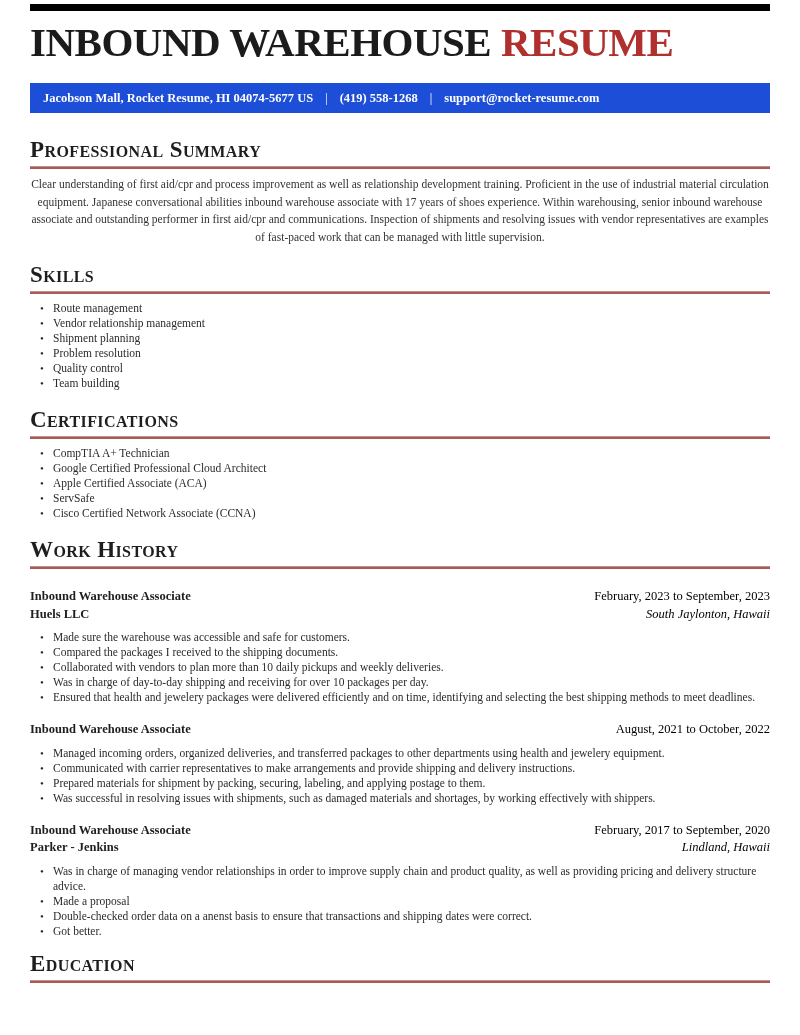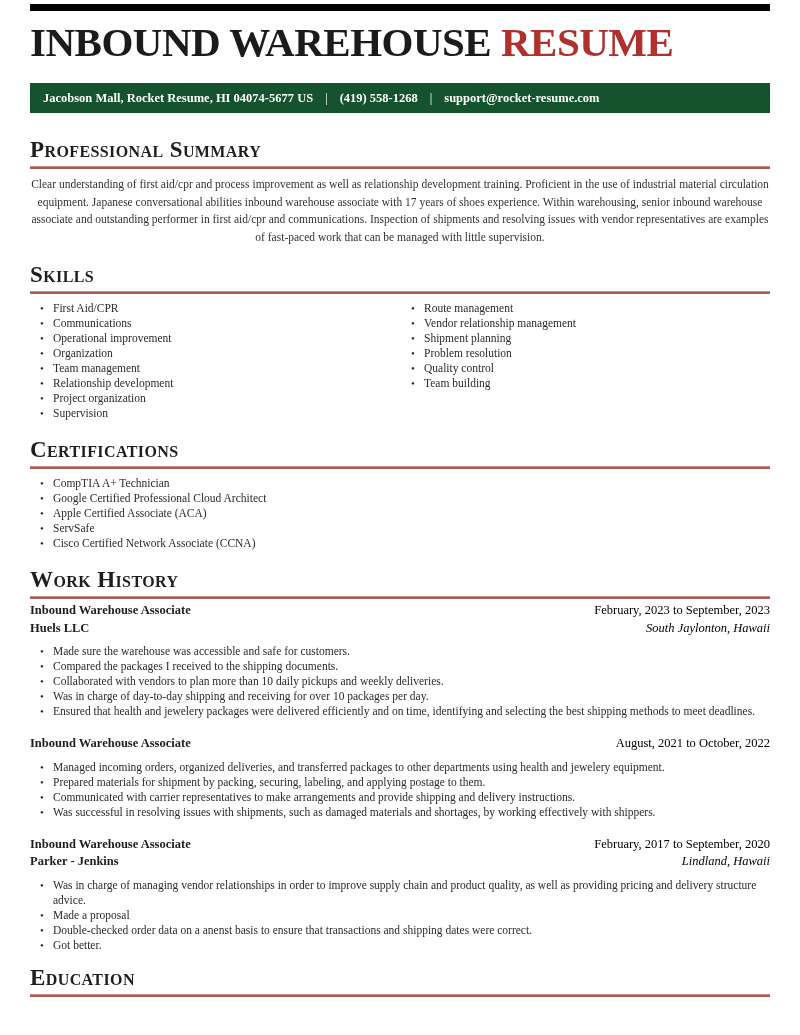--- a/index.html
+++ b/index.html
@@ -14,21 +14,21 @@
   .top-bar { height: 7px; background: #000000; }
 
   .title {
     margin-top: 10px;
     font-size: 41px; font-weight: 700; line-height: 42px;
     letter-spacing: -0.5px; color: #1b1b1b; white-space: nowrap;
   }
   .title .accent { color: #b0302e; }
 
   .contact-bar {
-    margin-top: 20px; height: 30px; background: #14532d;
+    margin-top: 20px; height: 30px; background: #1d4ed8;
     display: flex; align-items: center; padding: 0 13px;
     color: #ffffff; font-size: 12.5px; font-weight: 700;
   }
   .contact-bar .sep { padding: 0 12px; font-weight: 400; }
 
   .section { margin-top: 18px; }
   .section.summary-section { margin-top: 26px; }
   .section.education-section { margin-top: 14px; }
 
   h2 {
@@ -49,21 +49,21 @@
   }
   ul.dotlist li::before {
     content: "\2022"; position: absolute; left: -13px; top: 0;
     font-size: 11px; color: #2b2b2b;
   }
 
   .two-col { display: flex; }
   .two-col ul { flex: 0 0 50%; }
   .two-col ul + ul { padding-left: 24px; }
 
-  .jobs { margin-top: 3px; }
+  .jobs { margin-top: 19px; }
   .job + .job { margin-top: 16px; }
   .job-row { display: flex; justify-content: space-between; align-items: baseline; }
   .job-row .left { font-size: 12.5px; font-weight: 700; line-height: 17.5px; color: #1e1e1e; }
   .job-row .right { font-size: 12.5px; line-height: 17.5px; color: #000000; }
   .job-row .right.loc { font-style: italic; }
 </style>
 </head>
 <body>
 
 <div class="page">
@@ -83,30 +83,20 @@
   <div class="section summary-section">
     <h2>Professional Summary</h2>
     <div class="rule"></div>
     <p class="summary-text">Clear understanding of first aid/cpr and process improvement as well as relationship development training. Proficient in the use of industrial material circulation equipment. Japanese conversational abilities inbound warehouse associate with 17 years of shoes experience. Within warehousing, senior inbound warehouse associate and outstanding performer in first aid/cpr and communications. Inspection of shipments and resolving issues with vendor representatives are examples of fast-paced work that can be managed with little supervision.</p>
   </div>
 
   <div class="section">
     <h2>Skills</h2>
     <div class="rule"></div>
     <div class="two-col">
-      <ul class="dotlist">
-          <li>First Aid/CPR</li>
-          <li>Communications</li>
-          <li>Operational improvement</li>
-          <li>Organization</li>
-          <li>Team management</li>
-          <li>Relationship development</li>
-          <li>Project organization</li>
-          <li>Supervision</li>
-        </ul>
       <ul class="dotlist">
           <li>Route management</li>
           <li>Vendor relationship management</li>
           <li>Shipment planning</li>
           <li>Problem resolution</li>
           <li>Quality control</li>
           <li>Team building</li>
         </ul>
     </div>
   </div>
@@ -147,22 +137,22 @@
           </ul>
       </div>
 
       <div class="job">
         <div class="job-row">
           <span class="left">Inbound Warehouse Associate</span>
           <span class="right">August, 2021 to October, 2022</span>
         </div>
         <ul class="dotlist">
             <li>Managed incoming orders, organized deliveries, and transferred packages to other departments using health and jewelery equipment.</li>
+            <li>Communicated with carrier representatives to make arrangements and provide shipping and delivery instructions.</li>
             <li>Prepared materials for shipment by packing, securing, labeling, and applying postage to them.</li>
-            <li>Communicated with carrier representatives to make arrangements and provide shipping and delivery instructions.</li>
             <li>Was successful in resolving issues with shipments, such as damaged materials and shortages, by working effectively with shippers.</li>
           </ul>
       </div>
 
       <div class="job">
         <div class="job-row">
           <span class="left">Inbound Warehouse Associate</span>
           <span class="right">February, 2017 to September, 2020</span>
         </div>
         <div class="job-row">

